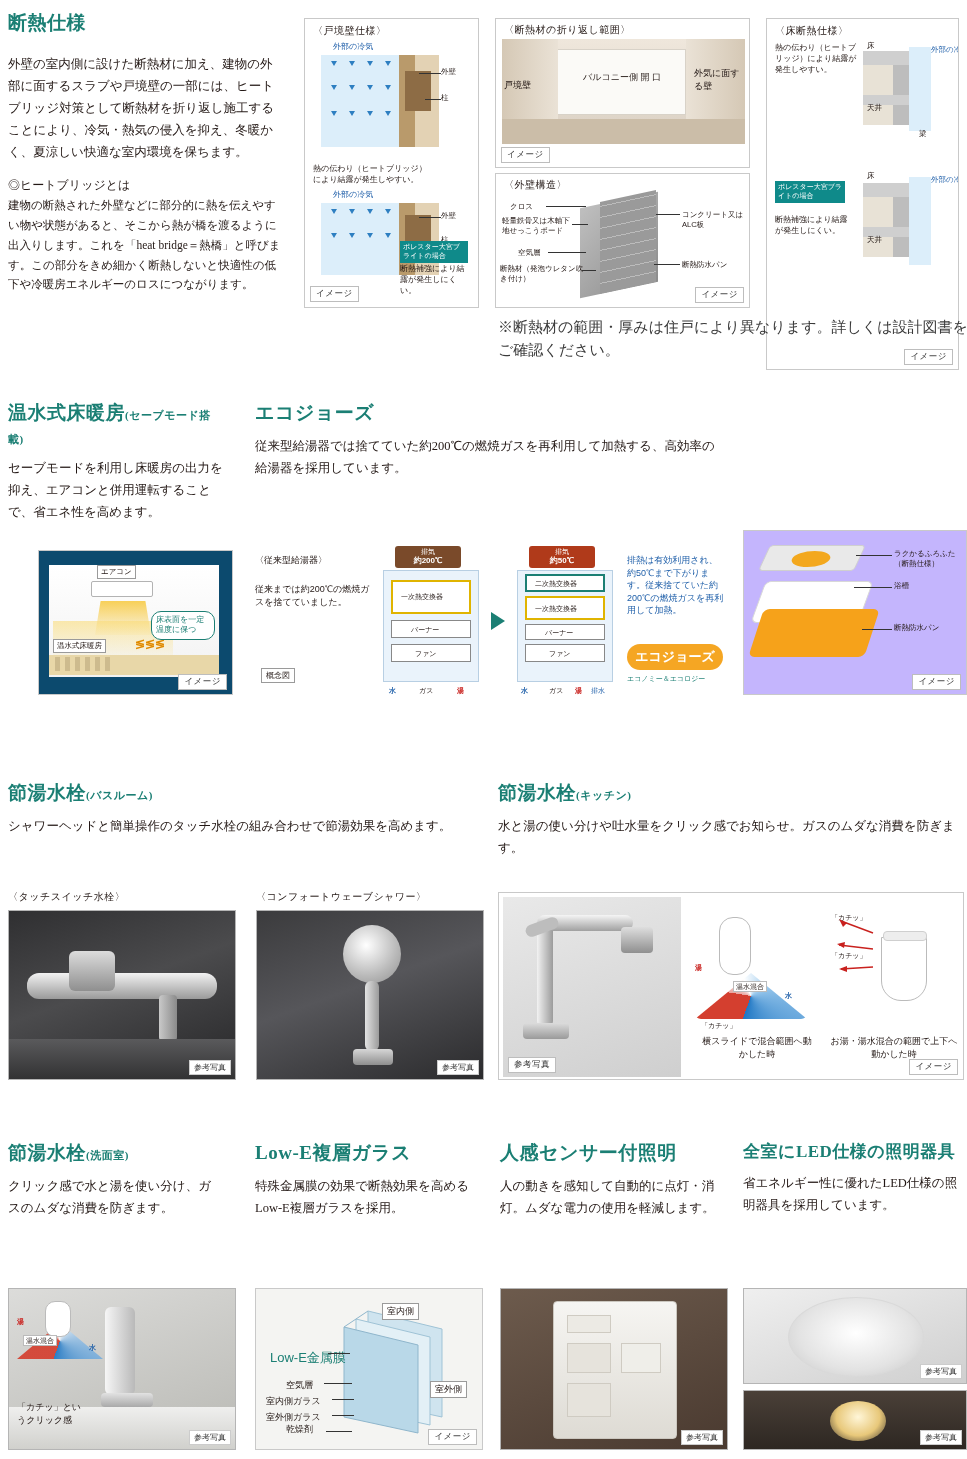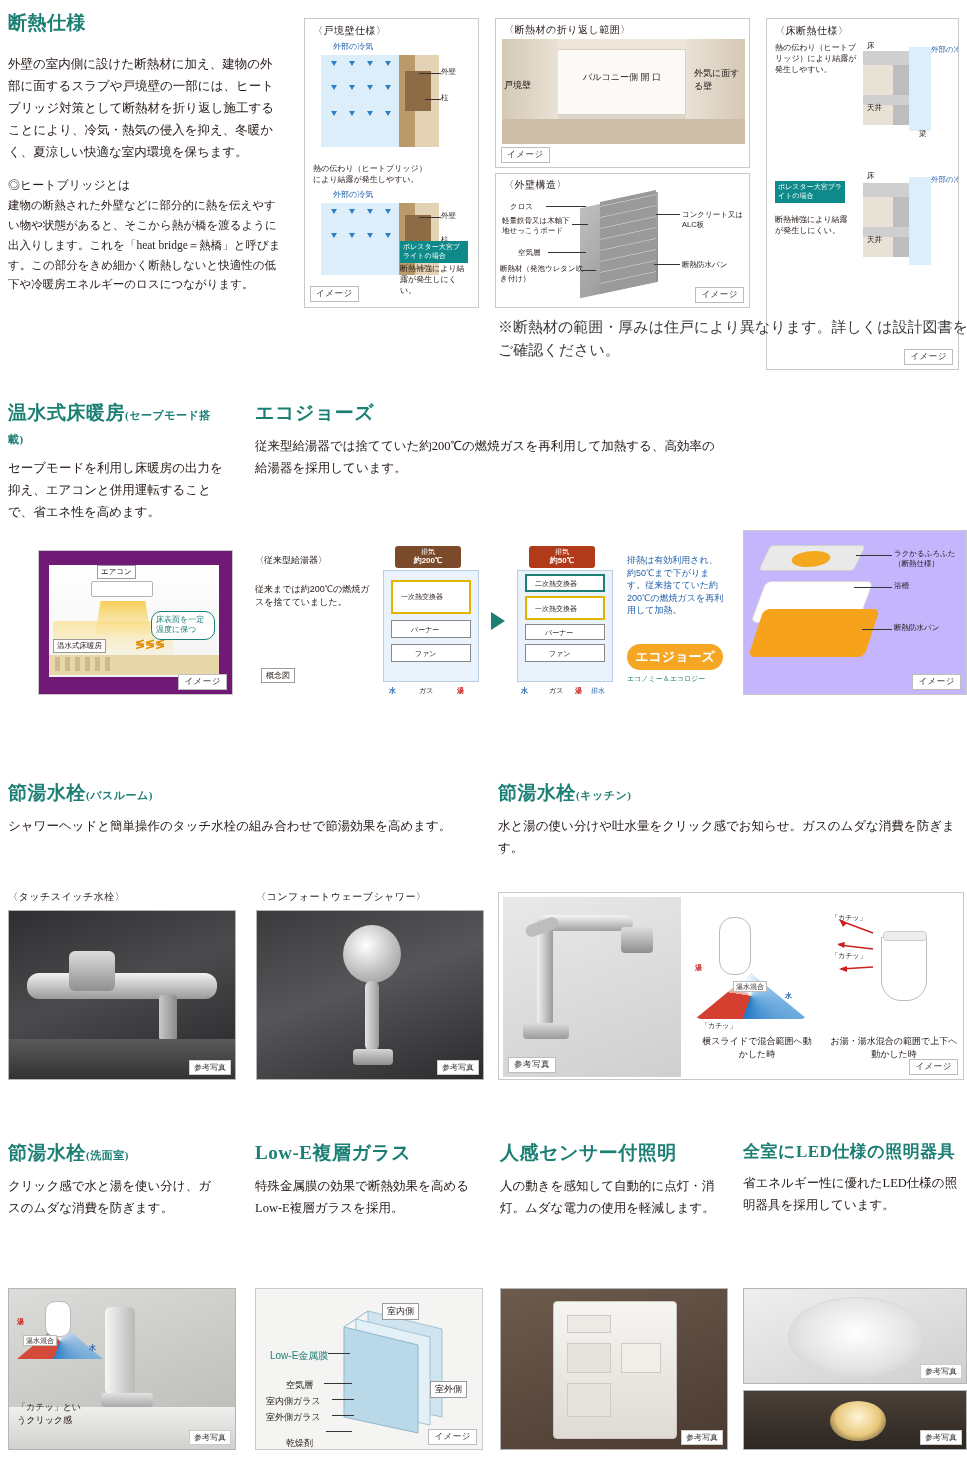--- a/index.html
+++ b/index.html
@@ -70,21 +70,21 @@
 
   .arrowdown { width:0;height:0;border-left:3px solid transparent;border-right:3px solid transparent;border-top:5px solid #2e7fc1; }
   .teal-box { background:#0f8a8a; color:#fff; font-size:7px; padding:2px 3px; line-height:1.25; }
 
   
   #sec2 { position:absolute; left:8px; top:400px; width:951px; height:320px; }
   .col-a { position:absolute; left:0; top:0; width:215px; }
   .col-b { position:absolute; left:247px; top:0; width:470px; }
   .col-c { position:absolute; left:735px; top:0; width:224px; }
 
-  .fig-floor { position:absolute; left:30px; top:150px; width:195px; height:145px; border:1px solid #c9c9c9; background:#701a75; }
+  .fig-floor { position:absolute; left:30px; top:150px; width:195px; height:145px; border:1px solid #c9c9c9; background:#0c4a6e; }
   .fig-eco   { position:absolute; left:247px; top:140px; width:470px; height:160px; }
   .fig-bath  { position:absolute; left:735px; top:130px; width:224px; height:165px; border:1px solid #c9c9c9; background:#c4b5fd;}
 
   
   #sec3 { position:absolute; left:8px; top:780px; width:951px; height:320px; }
   .fig-photo { background:#3a3a3a; border:1px solid #b5b5b5; position:relative; overflow:hidden; }
   .photo-cap { position:absolute; right:4px; bottom:4px; font-size:8px; background:#fff; border:1px solid #ccc; padding:1px 4px; color:#333; }
 
   
   #sec4 { position:absolute; left:8px; top:1140px; width:951px; height:310px; }
@@ -469,29 +469,29 @@
     </div>
     <div class="fig" style="position:absolute;left:247px;top:148px;width:228px;height:162px;background:#f4f4f2;">
       <svg width="228" height="162" style="position:absolute;left:0;top:0;">
         <polygon points="112,22 186,40 186,128 112,112" fill="#cfe4ef" stroke="#9fc3d6" stroke-width="1"></polygon>
         <polygon points="100,30 174,48 174,136 100,120" fill="#e3f0f6" stroke="#9fc3d6" stroke-width="1"></polygon>
         <polygon points="88,38 162,56 162,144 88,128" fill="#b9d8e8" stroke="#8fb6cc" stroke-width="1"></polygon>
         <line x1="112" y1="22" x2="100" y2="30" stroke="#8fb6cc"></line>
         <line x1="100" y1="30" x2="88" y2="38" stroke="#8fb6cc"></line>
       </svg>
       <div class="lbl" style="left:126px;top:14px;background:#fff;border:1px solid #9a9a9a;padding:1px 4px;font-size:9px;">室内側</div>
-      <div class="lbl teal-t" style="left:6px;top:60px;font-size:10px;padding-left:8px;">Low-E金属膜</div>
+      <div class="lbl teal-t" style="left:6px;top:60px;font-size:13px;padding-left:8px;">Low-E金属膜</div>
       <div class="legend-line" style="left:72px;top:64px;width:22px;"></div>
       <div class="lbl" style="left:30px;top:90px;font-size:9px;">空気層</div>
       <div class="legend-line" style="left:68px;top:94px;width:28px;"></div>
       <div class="lbl" style="left:10px;top:106px;font-size:9px;">室内側ガラス</div>
       <div class="legend-line" style="left:76px;top:110px;width:22px;"></div>
       <div class="lbl" style="left:10px;top:122px;font-size:9px;">室外側ガラス</div>
       <div class="legend-line" style="left:76px;top:126px;width:22px;"></div>
-      <div class="lbl" style="left:30px;top:148px;font-size:9px;">乾燥剤</div>
+      <div class="lbl" style="left:30px;top:134px;font-size:9px;">乾燥剤</div>
       <div class="legend-line" style="left:70px;top:142px;width:26px;"></div>
       <div class="lbl" style="left:174px;top:92px;background:#fff;border:1px solid #9a9a9a;padding:1px 4px;font-size:9px;">室外側</div>
       <div class="cap">イメージ</div>
     </div>
 
     <div class="q-col" style="left:492px;width:215px;">
       <div class="sec-title">人感センサー付照明</div>
       <div style="height:10px"></div>
       <div class="body-text">人の動きを感知して自動的に点灯・消灯。ムダな電力の使用を軽減します。</div>
     </div>

